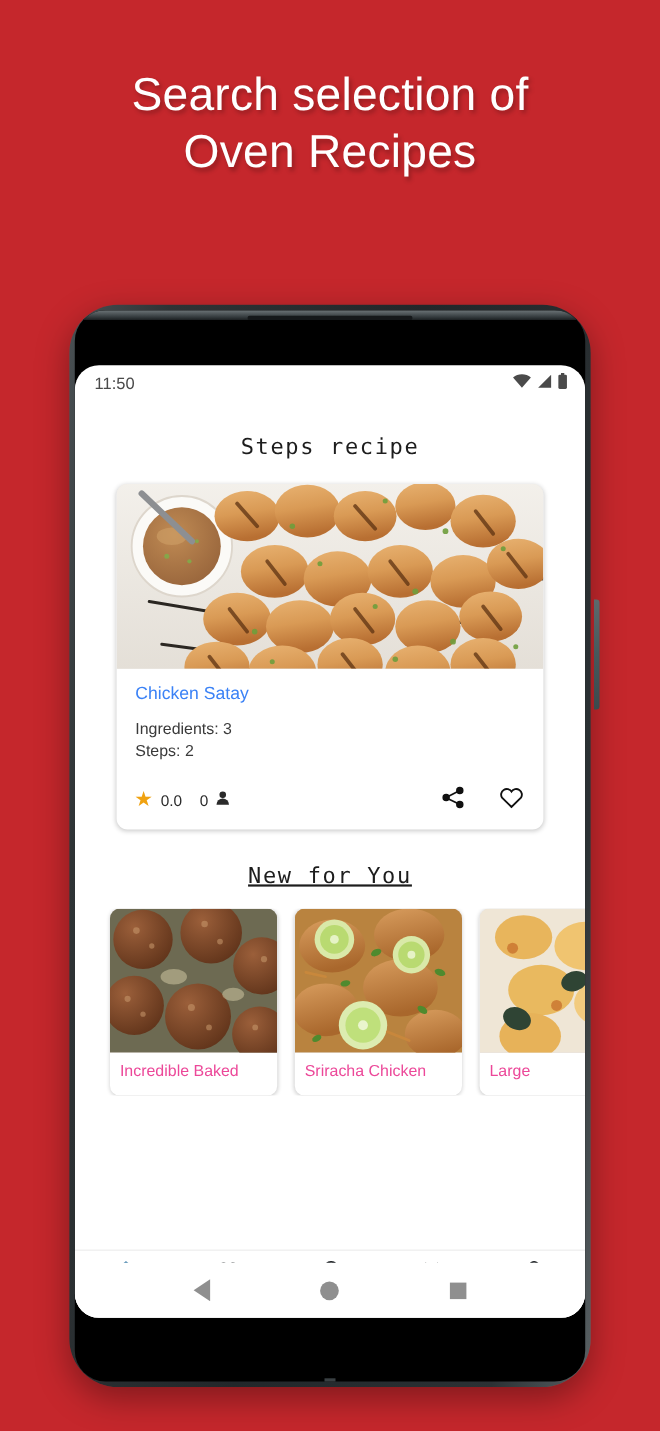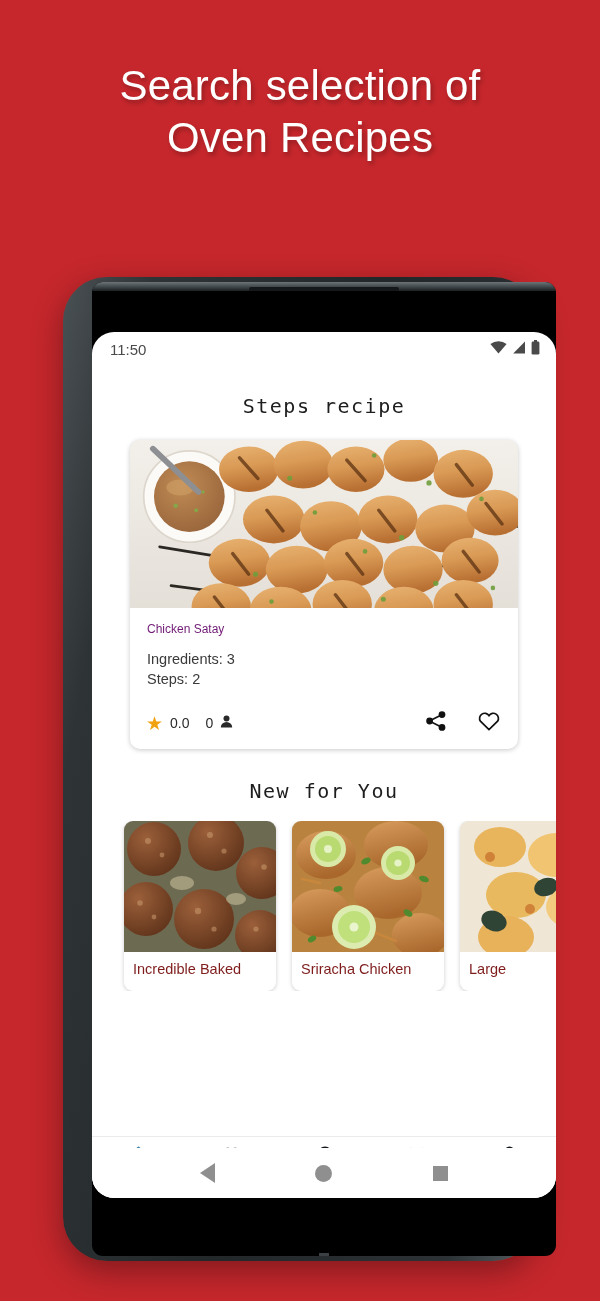--- a/index.html
+++ b/index.html
@@ -41,24 +41,23 @@
     height: 984px;
     border-radius: 44px;
     background: linear-gradient(100deg, #4a5154 0%, #2e3335 14%, #22272a 50%, #2b3134 86%, #596164 100%);
     box-shadow: 0 10px 30px rgba(0,0,0,0.34);
     padding: 5px;
   }
   .phone-inner {
     position: relative;
     width: 100%;
     height: 100%;
-    border-radius: 11px;
+    border-radius: 28px;
     background: #000000;
     overflow: hidden;
-    margin-left: 24px;
   }
   .notch-bar {
     position: absolute;
     top: 0; left: 0;
     width: 100%;
     height: 9px;
     background: linear-gradient(180deg, #6c7477 0%, #3b4245 60%, #1b1f21 100%);
     border-radius: 40px 40px 0 0;
   }
   .earpiece {
@@ -131,43 +130,43 @@
   }
 
   .section-title {
     font-family: "DejaVu Sans Mono", "Liberation Mono", monospace;
     font-size: 20px;
     color: #1d1d1d;
     text-align: center;
     letter-spacing: 1.5px;
   }
   .title-daily { margin-top: 28px; }
-  .title-new   { margin-top: 30px; }
+  .title-new   { margin-top: 30px; text-decoration: underline; }
 
   
   .daily-card {
     margin: 22px 38px 0 38px;
     background: #ffffff;
     border-radius: 10px;
     box-shadow: 0 1px 5px rgba(0,0,0,0.22);
     overflow: hidden;
   }
   .daily-photo {
     width: 100%;
     height: 168px;
     position: relative;
     overflow: hidden;
     background: #e9e5df;
   }
   .daily-photo svg { display: block; width: 100%; height: 100%; }
 
   .card-text { padding: 14px 17px 12px 17px; }
   .recipe-name {
-    font-size: 12px;
-    color: #701a75;
+    font-size: 16px;
+    color: #3b82f6;
     margin-bottom: 13px;
   }
   .meta-line {
     font-size: 14.5px;
     color: #3a3a3a;
     line-height: 20px;
   }
   .card-actions {
     display: flex;
     align-items: center;
@@ -202,21 +201,21 @@
   }
   .mini-photo {
     width: 100%;
     height: 131px;
     overflow: hidden;
     background: #ded8d0;
   }
   .mini-photo svg { display: block; width: 100%; height: 100%; }
   .mini-name {
     font-size: 14.5px;
-    color: #7f1d1d;
+    color: #ec4899;
     padding: 9px 8px 14px 9px;
     white-space: nowrap;
     overflow: hidden;
   }
 
   
   .bottom-nav {
     position: absolute;
     left: 0; bottom: 0;
     width: 100%;

